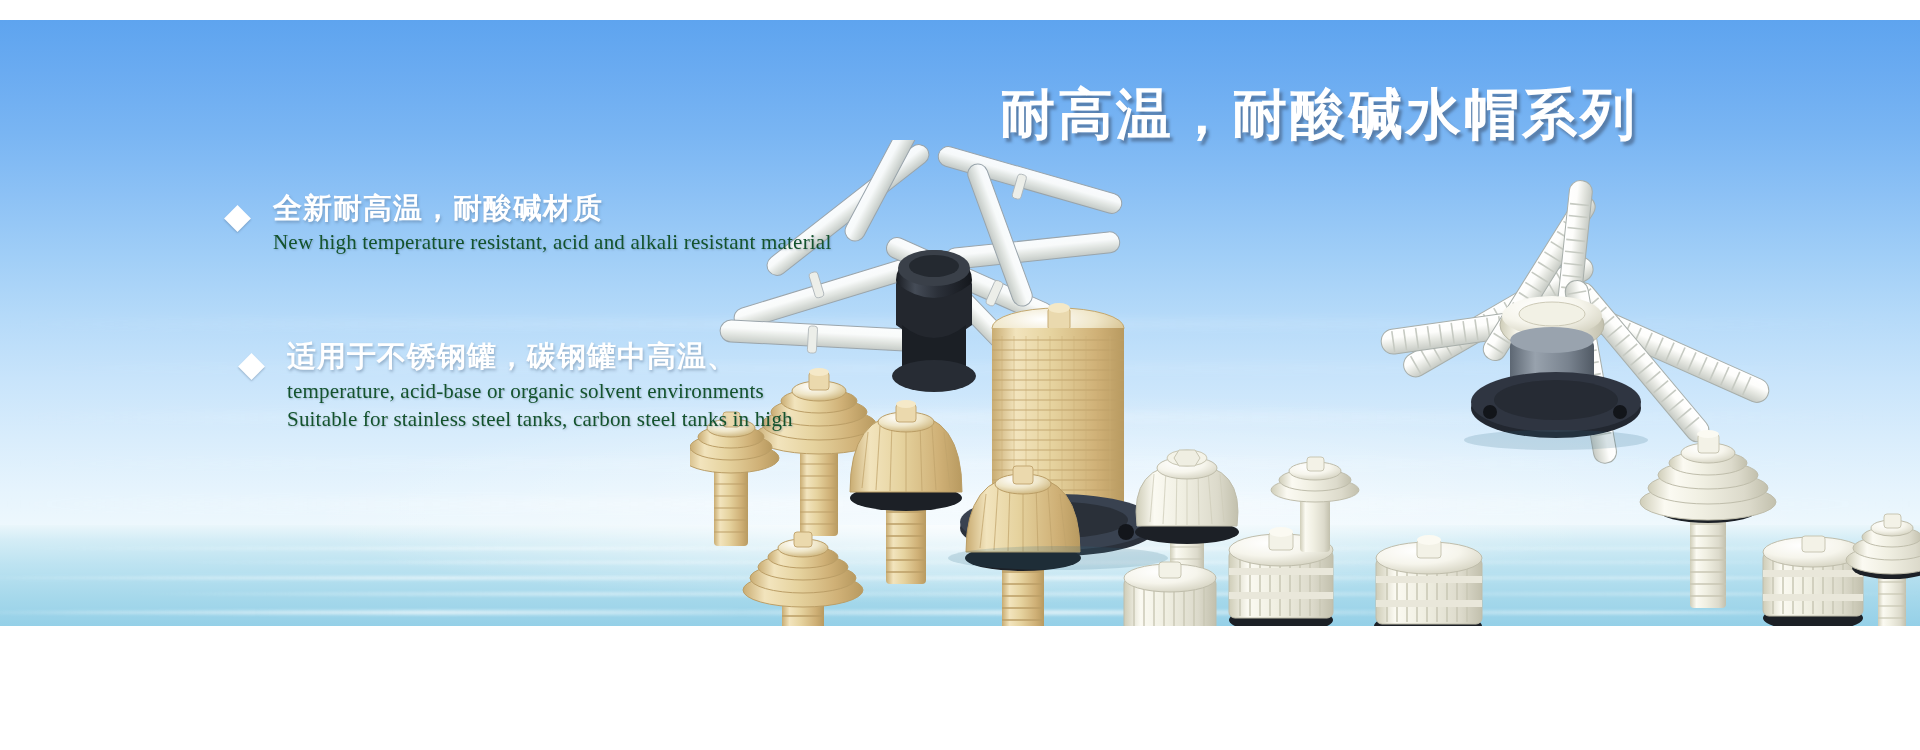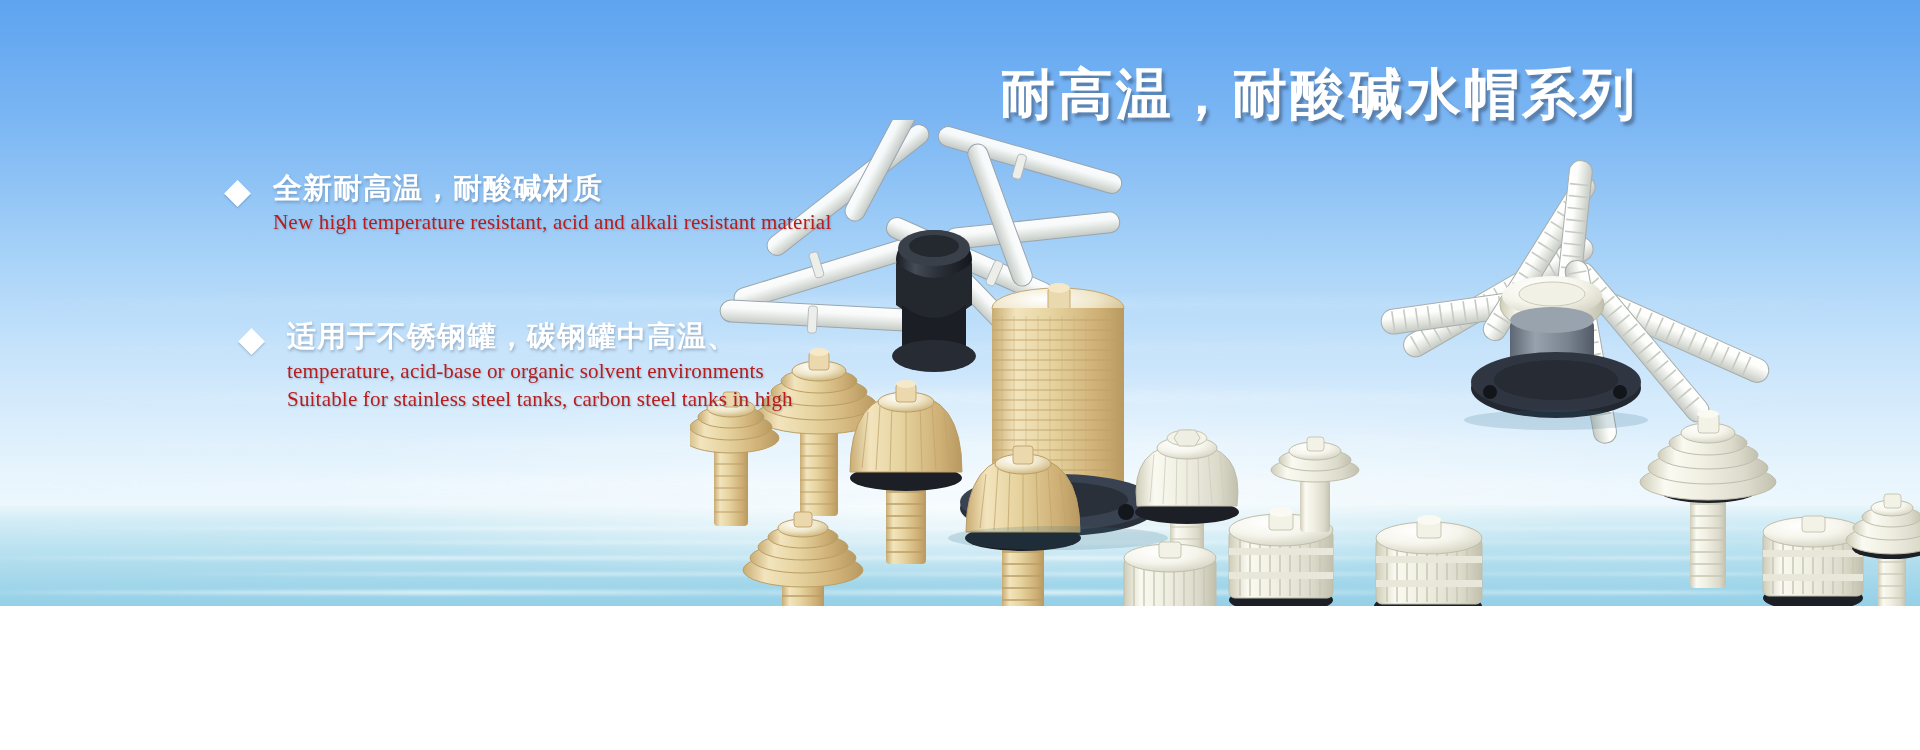--- a/index.html
+++ b/index.html
@@ -3,20 +3,21 @@
 <meta charset="utf-8">
 <title>Banner</title>
 <style>
   html,body{margin:0;padding:0;background:#fff;}
   body{font-family:"Liberation Sans",sans-serif;}
 
   #banner{
     position:relative;
     width:1920px;height:606px;
     overflow:hidden;
+    margin-top:20px;
   }
 
   
   .sky{
     position:absolute;left:0;top:0;width:1920px;height:512px;
     background:linear-gradient(to bottom,
       #5ea4ef 0%,
       #6aabf1 10%,
       #79b5f3 22%,
       #8cc1f5 34%,
@@ -96,21 +97,21 @@
     font-size:55px;
     font-weight:bold;
     letter-spacing:3px;
     color:#ffffff;
     text-shadow:3px 4px 3px rgba(60,80,110,.55);
     white-space:nowrap;
   }
 
   
   .bullet{position:absolute;}
-  .bullet-row{display:flex;align-items:center;}
+  .bullet-row{display:flex;align-items:flex-end;}
   .diamond{
     width:19px;height:19px;
     background:#ffffff;
     transform:rotate(45deg);
     margin-top:10px;
     box-shadow:1px 1px 2px rgba(70,95,125,.35);
     flex:none;
   }
   .bullet-cn{
     margin-left:26px;
@@ -119,21 +120,21 @@
     font-weight:bold;
     color:#ffffff;
     line-height:40px;
     letter-spacing:1px;
     text-shadow:1px 2px 3px rgba(70,95,125,.40);
     white-space:nowrap;
   }
   .bullet-en{
     font-family:"Liberation Serif","DejaVu Serif",serif;
     font-size:21px;
-    color:#b91c1c;
+    color:#14532d;
     line-height:25px;
     letter-spacing:.2px;
     text-shadow:1px 1px 2px rgba(70,95,125,.35);
     white-space:nowrap;
   }
 
   #bullet-1{left:228px;top:168px;}
   #bullet-1 .bullet-en{margin-left:45px;margin-top:2px;}
   #bullet-2{left:242px;top:316px;}
   #bullet-2 .bullet-en{margin-left:45px;margin-top:3px;}

